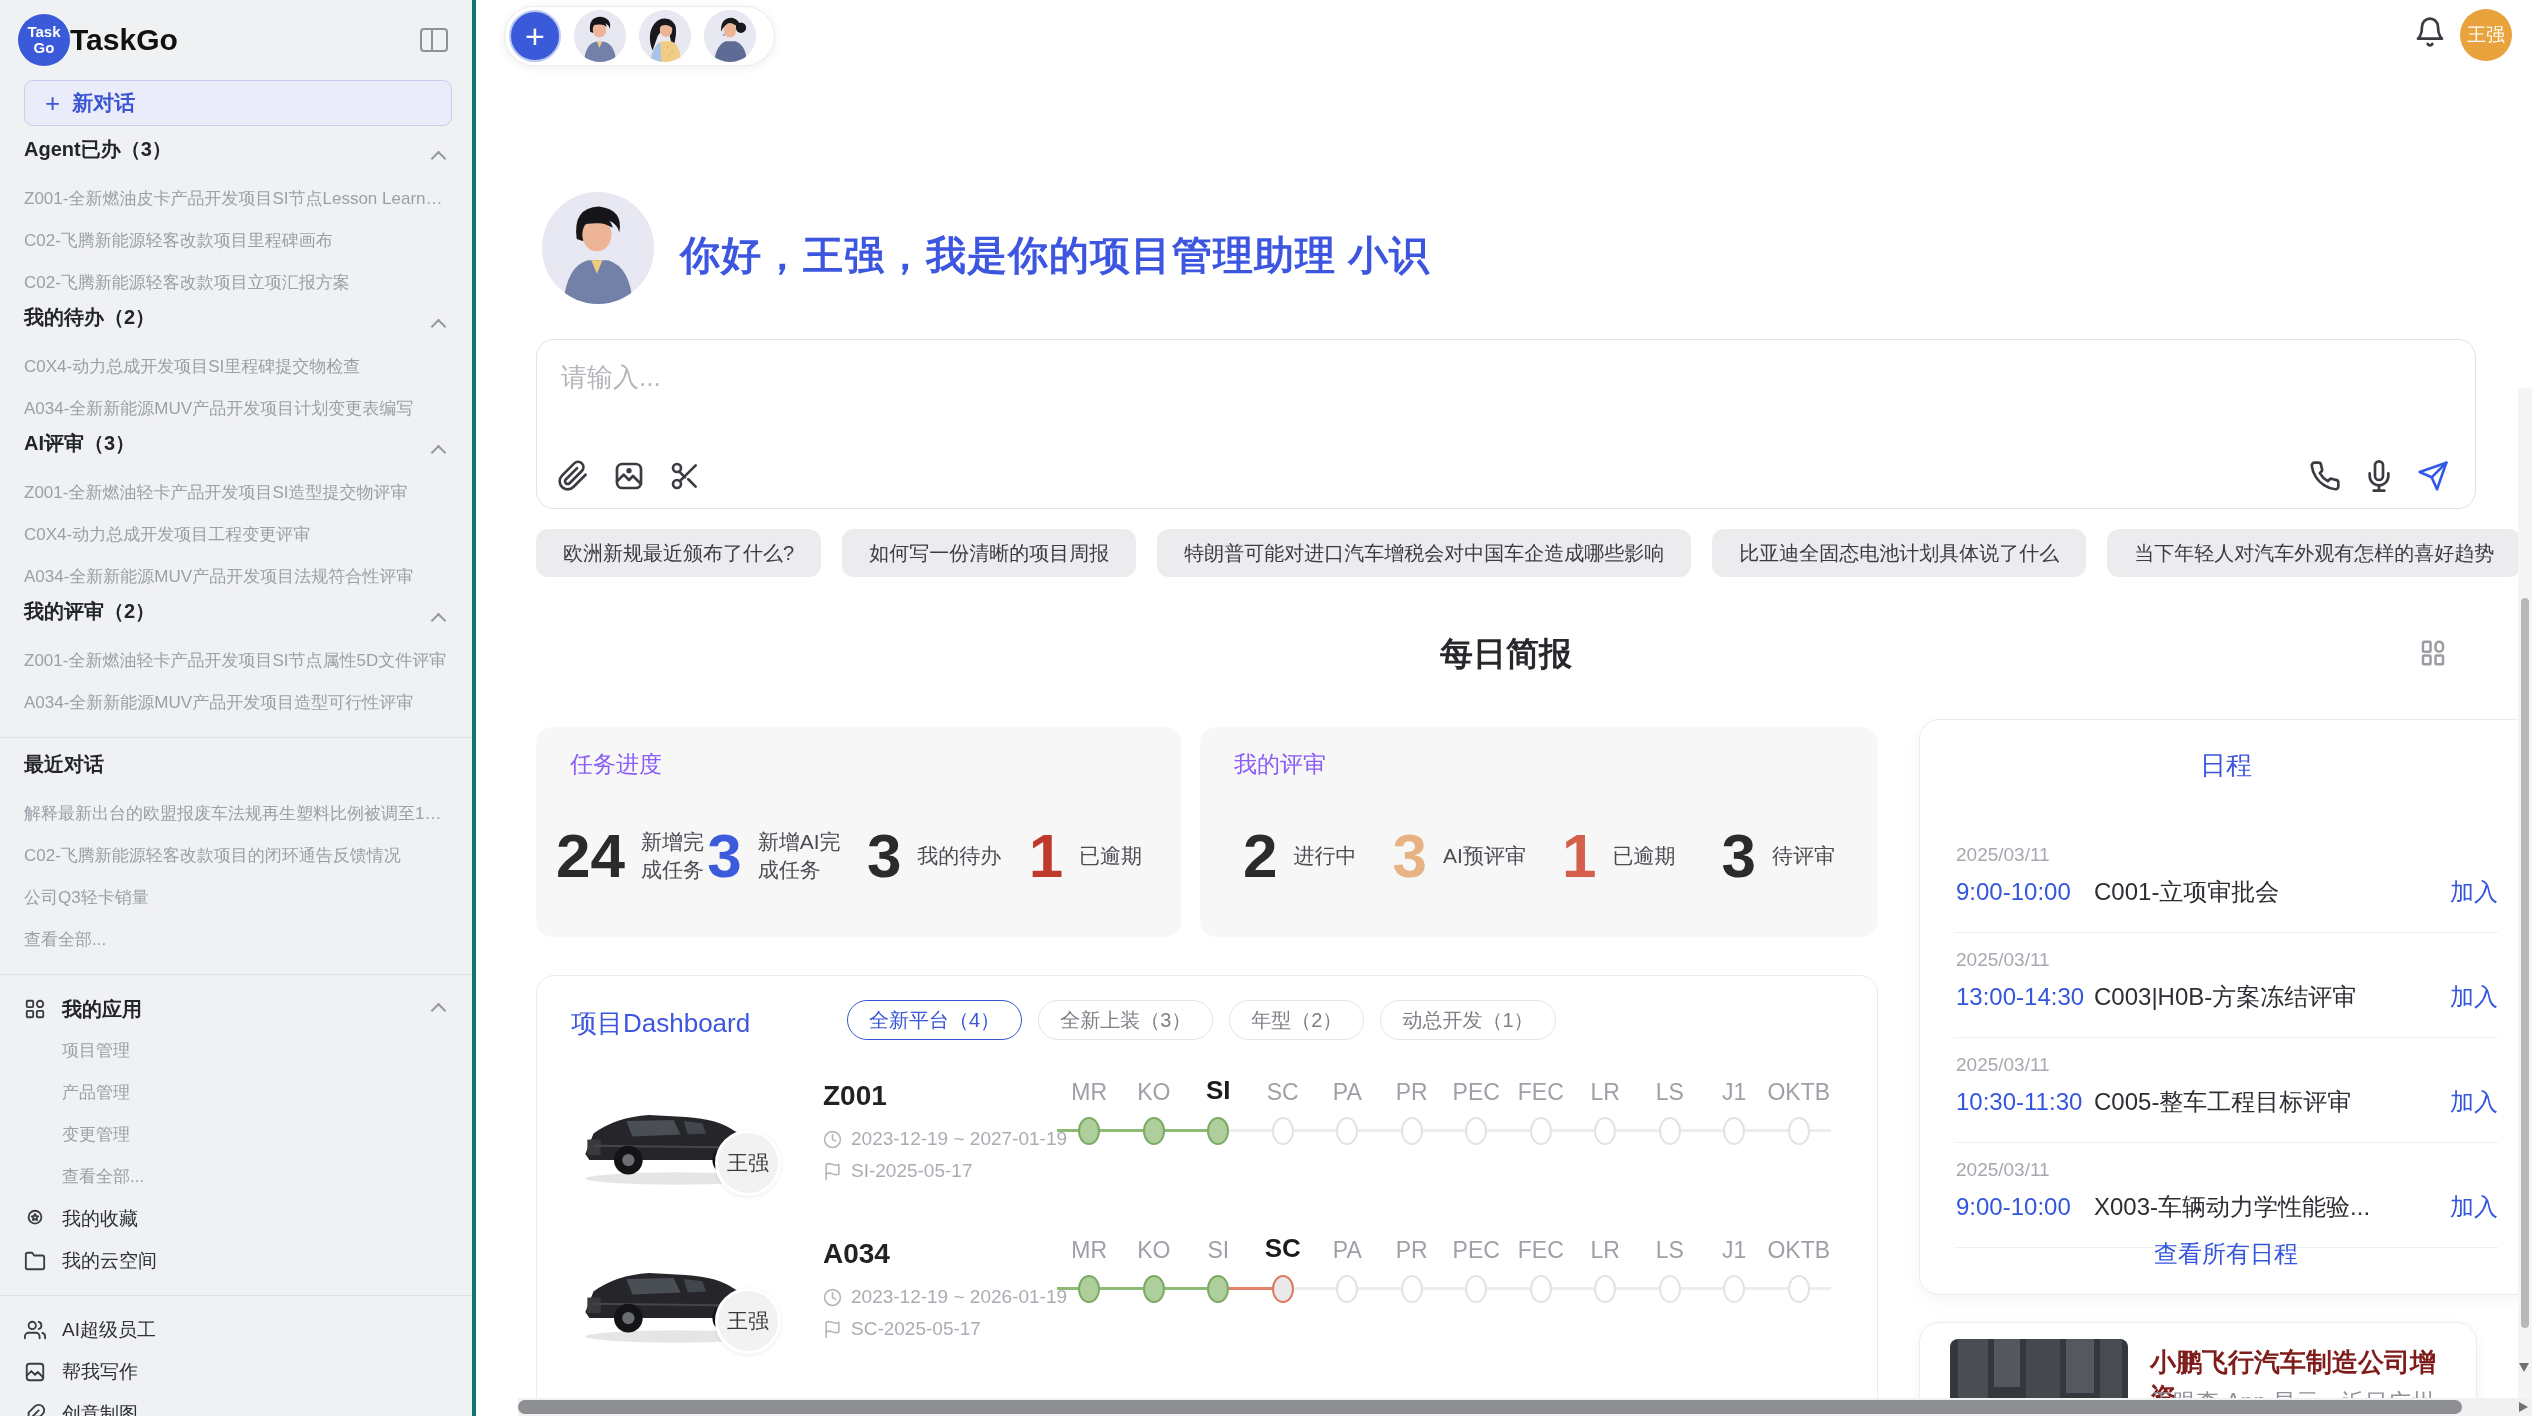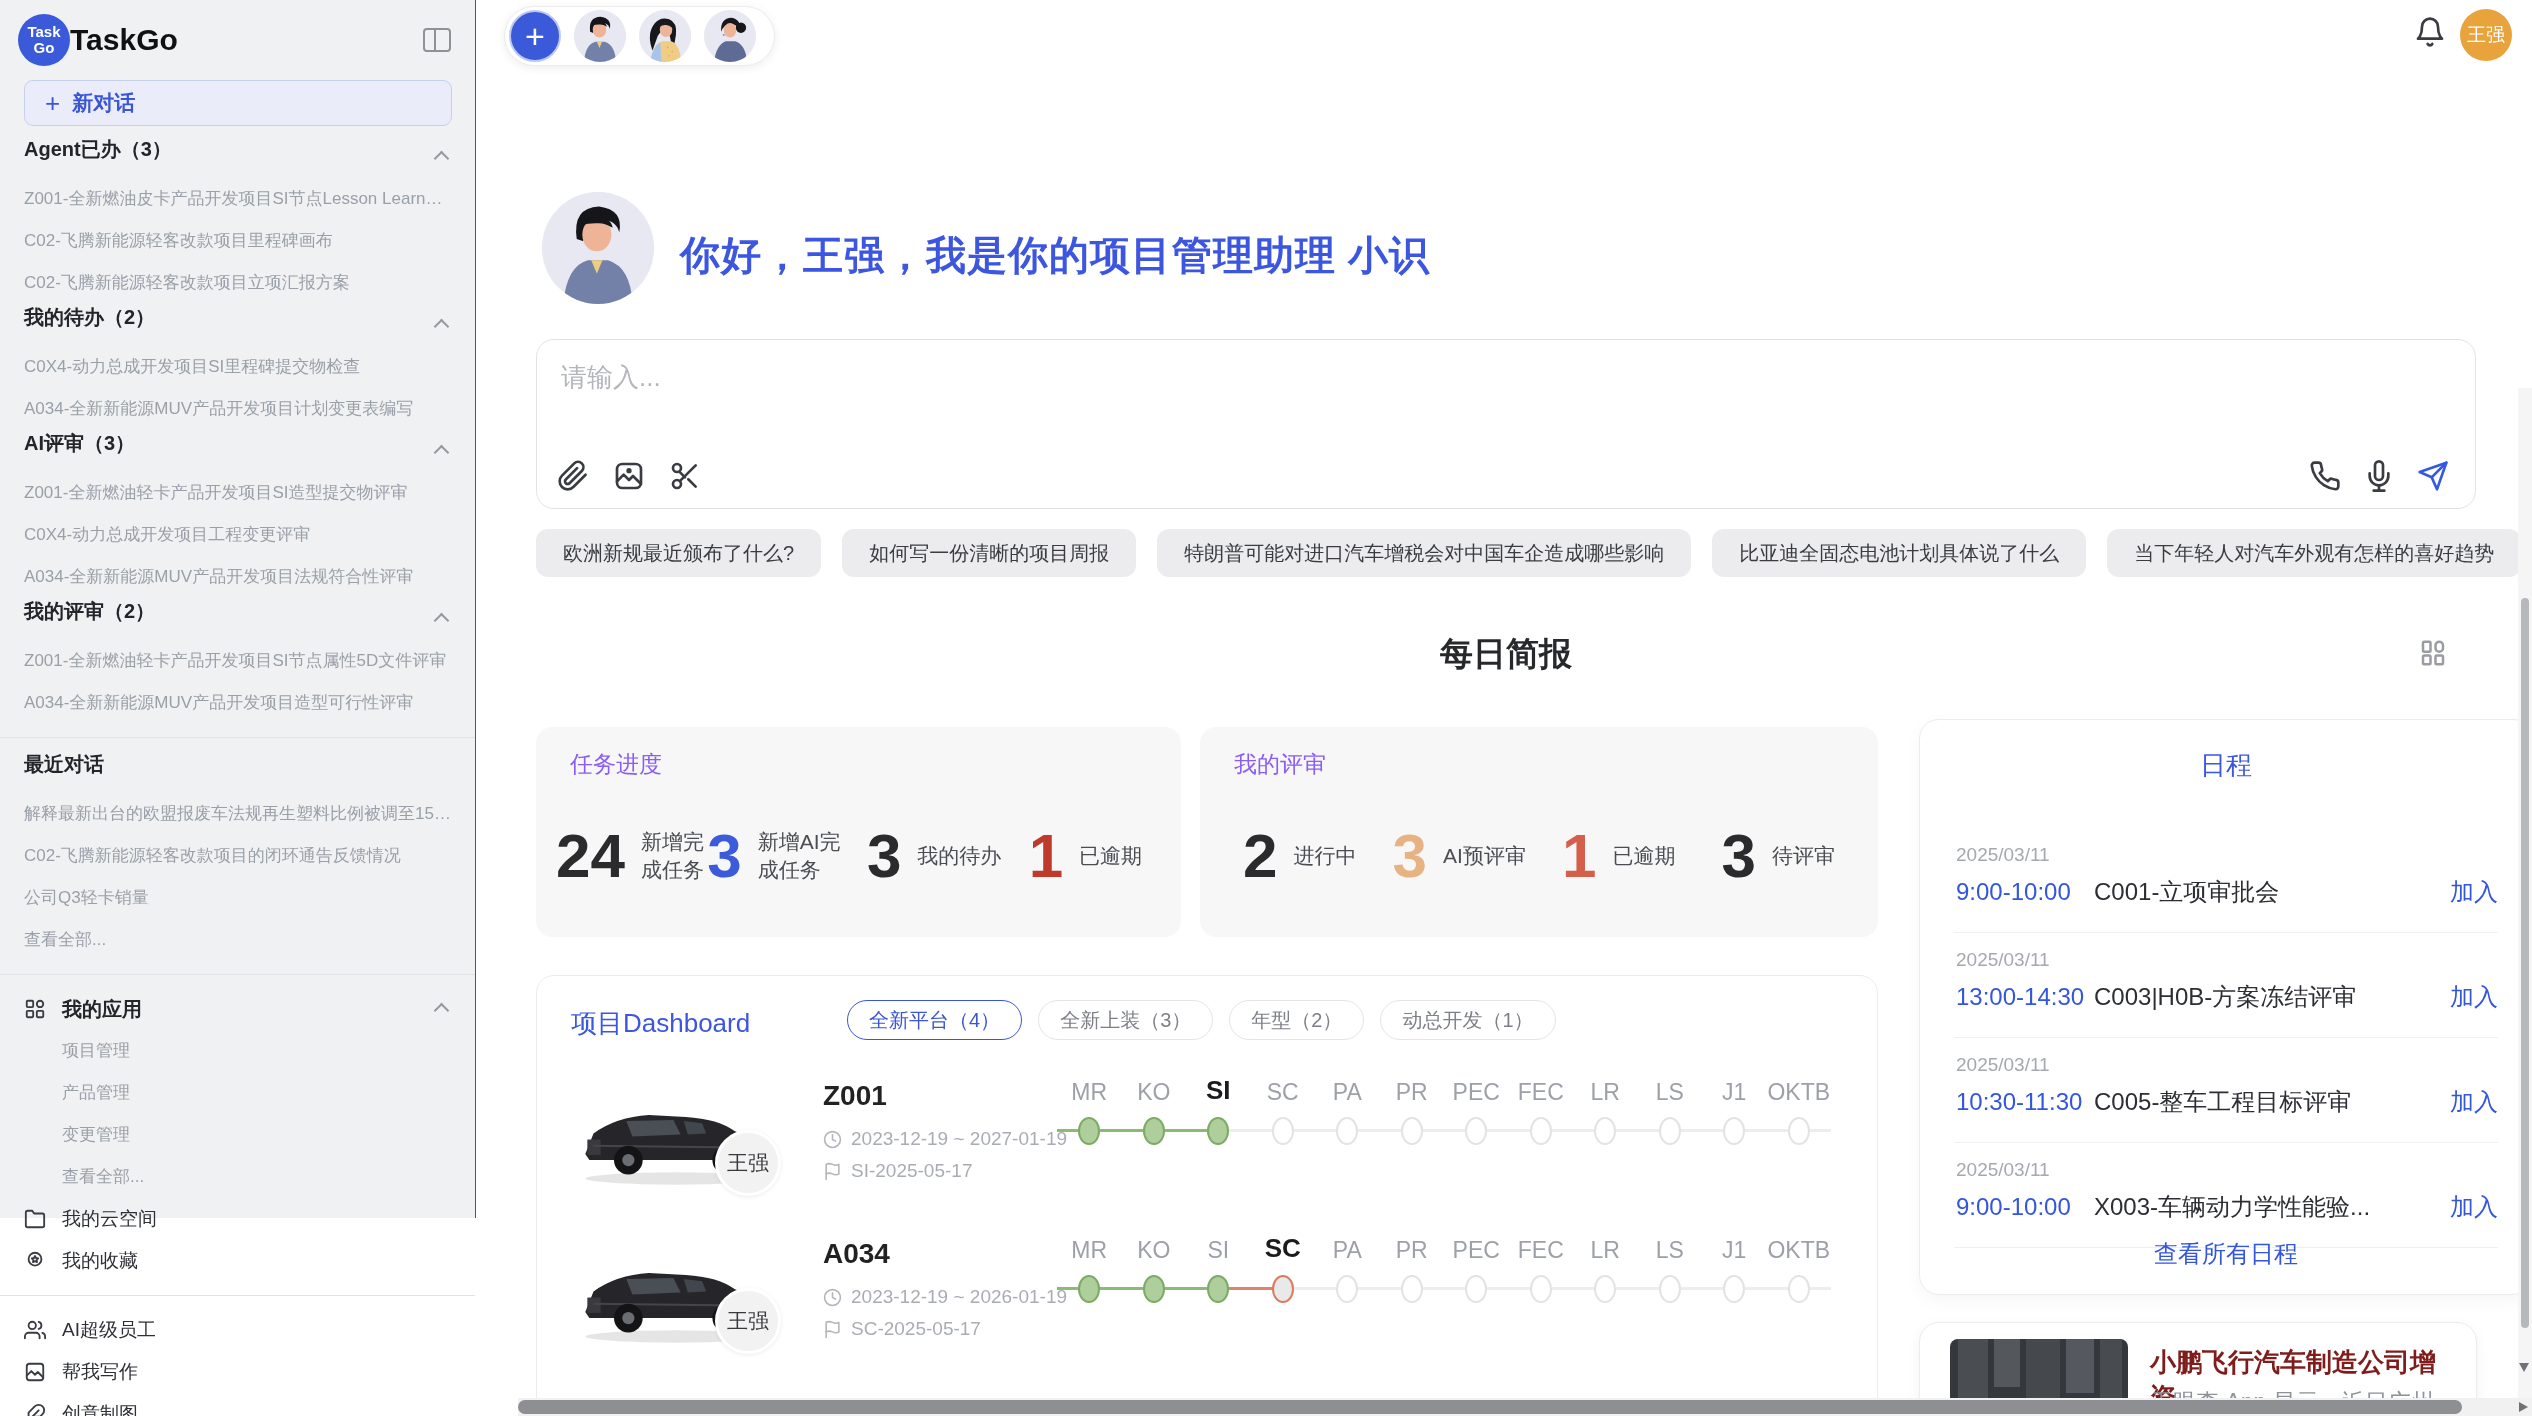--- a/index.html
+++ b/index.html
@@ -2,21 +2,21 @@
 <html><head>
 <meta charset="utf-8">
 <style>
   * { margin:0; padding:0; box-sizing:border-box; }
   html,body { width:2532px; height:1416px; overflow:hidden;
     font-family:"Liberation Sans","DejaVu Sans",sans-serif; background:#fff; color:#26282c; }
   svg { display:block; }
   .ic { stroke:#3a3c42; stroke-width:2; fill:none; stroke-linecap:round; stroke-linejoin:round; }
 
   
-  .sidebar { position:absolute; left:0; top:0; width:476px; height:1218px; background:#f0f1f3; border-right:1px solid #0f766e; }
+  .sidebar { position:absolute; left:0; top:0; width:476px; height:1416px; background:#f0f1f3; border-right:4px solid #0f766e; }
   .side-header { display:flex; align-items:center; padding:14px 24px 10px 18px; }
   .logo { width:52px; height:52px; border-radius:50%; background:#3a5ad9; color:#fff; display:flex; flex-direction:column; align-items:center; justify-content:center; font-size:15px; font-weight:700; line-height:1.05; }
   .app-title { font-size:30px; font-weight:700; color:#111; flex:1; }
   .panel-ic { width:28px; height:24px; border:2px solid #8f9196; border-radius:4px; position:relative; }
   .panel-ic::after { content:""; position:absolute; left:9px; top:0; bottom:0; width:2px; background:#8f9196; }
   .new-chat { margin:4px 24px 10px 24px; height:46px; width:428px; border:1.5px solid #c7cfef; background:#eaecf9; border-radius:9px; display:flex; align-items:center; padding:0 20px; color:#3a56d4; font-size:21px; font-weight:600; cursor:pointer; }
   .new-chat .plus { font-size:26px; font-weight:400; margin-right:12px; }
   .side-scroll { padding:0 24px; }
   .sec-title { height:42px; display:flex; align-items:flex-start; color:#23252b; font-size:20px; font-weight:600; position:relative; }
   .chev { width:11px; height:11px; border-left:2px solid #96989d; border-top:2px solid #96989d; transform:rotate(45deg); position:absolute; right:4px; top:17px; }
@@ -192,30 +192,30 @@
       <span class="chev"></span>
     </div>
     <div id="apps-items">
         <div class="sub-item">项目管理</div>
         <div class="sub-item">产品管理</div>
         <div class="sub-item">变更管理</div>
       </div>
     <div class="sub-item">查看全部...</div>
     <div class="link-row">
       <svg class="row-ic ic" viewBox="0 0 24 24">
-          <path d="M22 19a2 2 0 0 1-2 2H4a2 2 0 0 1-2-2V5a2 2 0 0 1 2-2h5l2 3h9a2 2 0 0 1 2 2z"></path>
-        </svg>
-      <span>我的云空间</span>
+          <circle cx="12" cy="10" r="7"></circle>
+          <path d="M12 6.5l1.1 2.2 2.4.4-1.7 1.7.4 2.4-2.2-1.1-2.2 1.1.4-2.4-1.7-1.7 2.4-.4z"></path>
+        </svg>
+      <span>我的收藏</span>
     </div>
     <div class="link-row">
       <svg class="row-ic ic" viewBox="0 0 24 24">
-          <circle cx="12" cy="10" r="7"></circle>
-          <path d="M12 6.5l1.1 2.2 2.4.4-1.7 1.7.4 2.4-2.2-1.1-2.2 1.1.4-2.4-1.7-1.7 2.4-.4z"></path>
-        </svg>
-      <span>我的收藏</span>
+          <path d="M22 19a2 2 0 0 1-2 2H4a2 2 0 0 1-2-2V5a2 2 0 0 1 2-2h5l2 3h9a2 2 0 0 1 2 2z"></path>
+        </svg>
+      <span>我的云空间</span>
     </div>
     <div class="side-div"></div>
     <div class="link-row">
       <svg class="row-ic ic" viewBox="0 0 24 24">
           <path d="M17 21v-2a4 4 0 0 0-4-4H5a4 4 0 0 0-4 4v2"></path>
           <circle cx="9" cy="7" r="4"></circle>
           <path d="M23 21v-2a4 4 0 0 0-3-3.87"></path>
           <path d="M16 3.13a4 4 0 0 1 0 7.75"></path>
         </svg>
       <span>AI超级员工</span>

